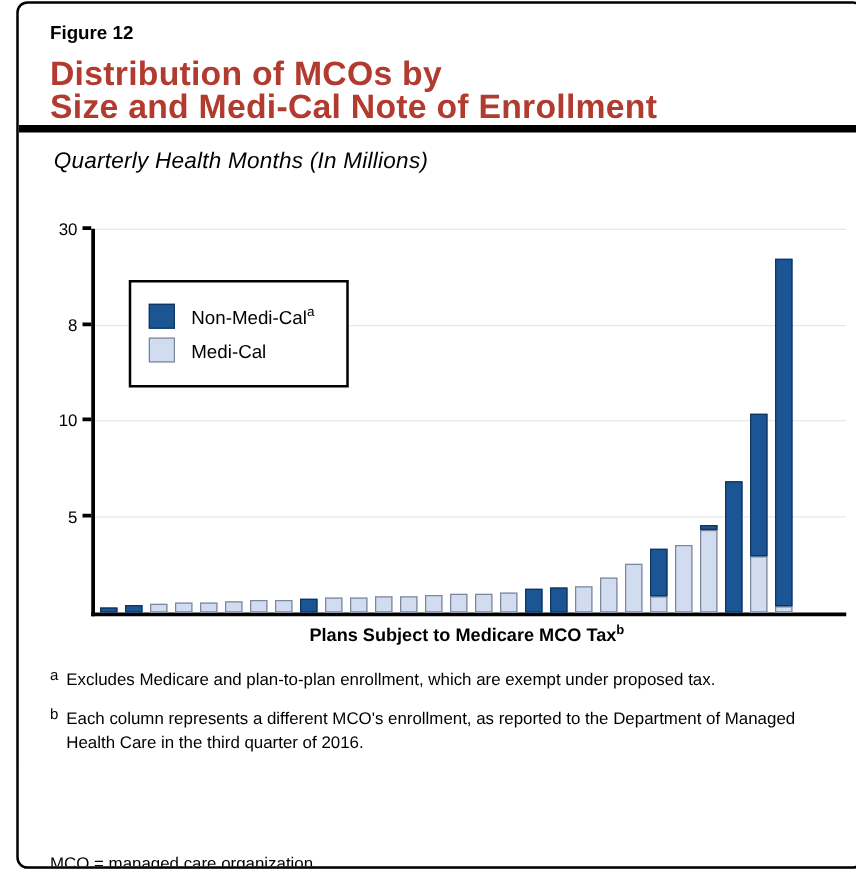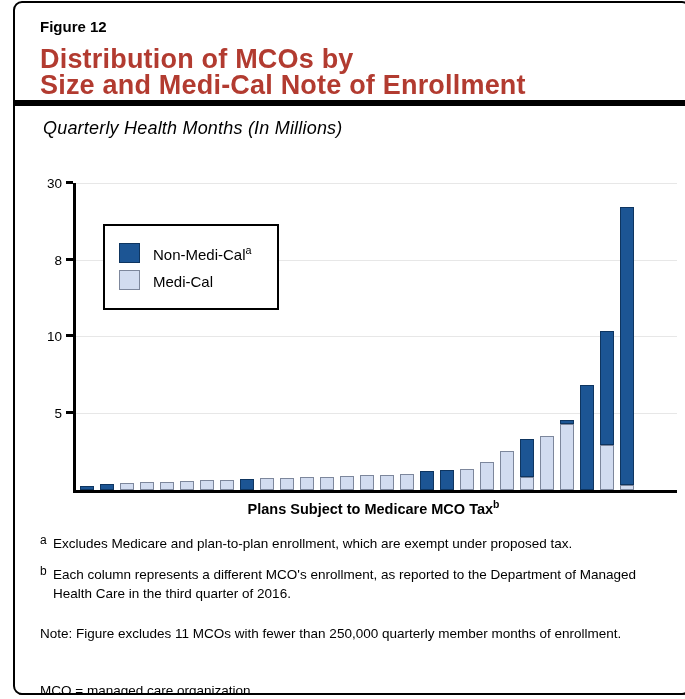--- a/index.html
+++ b/index.html
@@ -162,16 +162,15 @@
   <div class="footnote" style="top:531px;">
     <span class="fn-marker">a</span>
     <span class="fn-text">Excludes Medicare and plan-to-plan enrollment, which are exempt under proposed tax.</span>
   </div>
 
   <div class="footnote" style="top:562px;">
     <span class="fn-marker">b</span>
     <span class="fn-text">Each column represents a different MCO's enrollment, as reported to the Department of Managed Health Care in the third quarter of 2016.</span>
   </div>
 
-  <div class="note-line" style="top:623px;">Note: Figure excludes 11 MCOs with fewer than 250,000 quarterly member months of enrollment.</div>
   <div class="note-line" style="top:680px;">MCO = managed care organization.</div>
 
 </div>
 
 </body></html>

